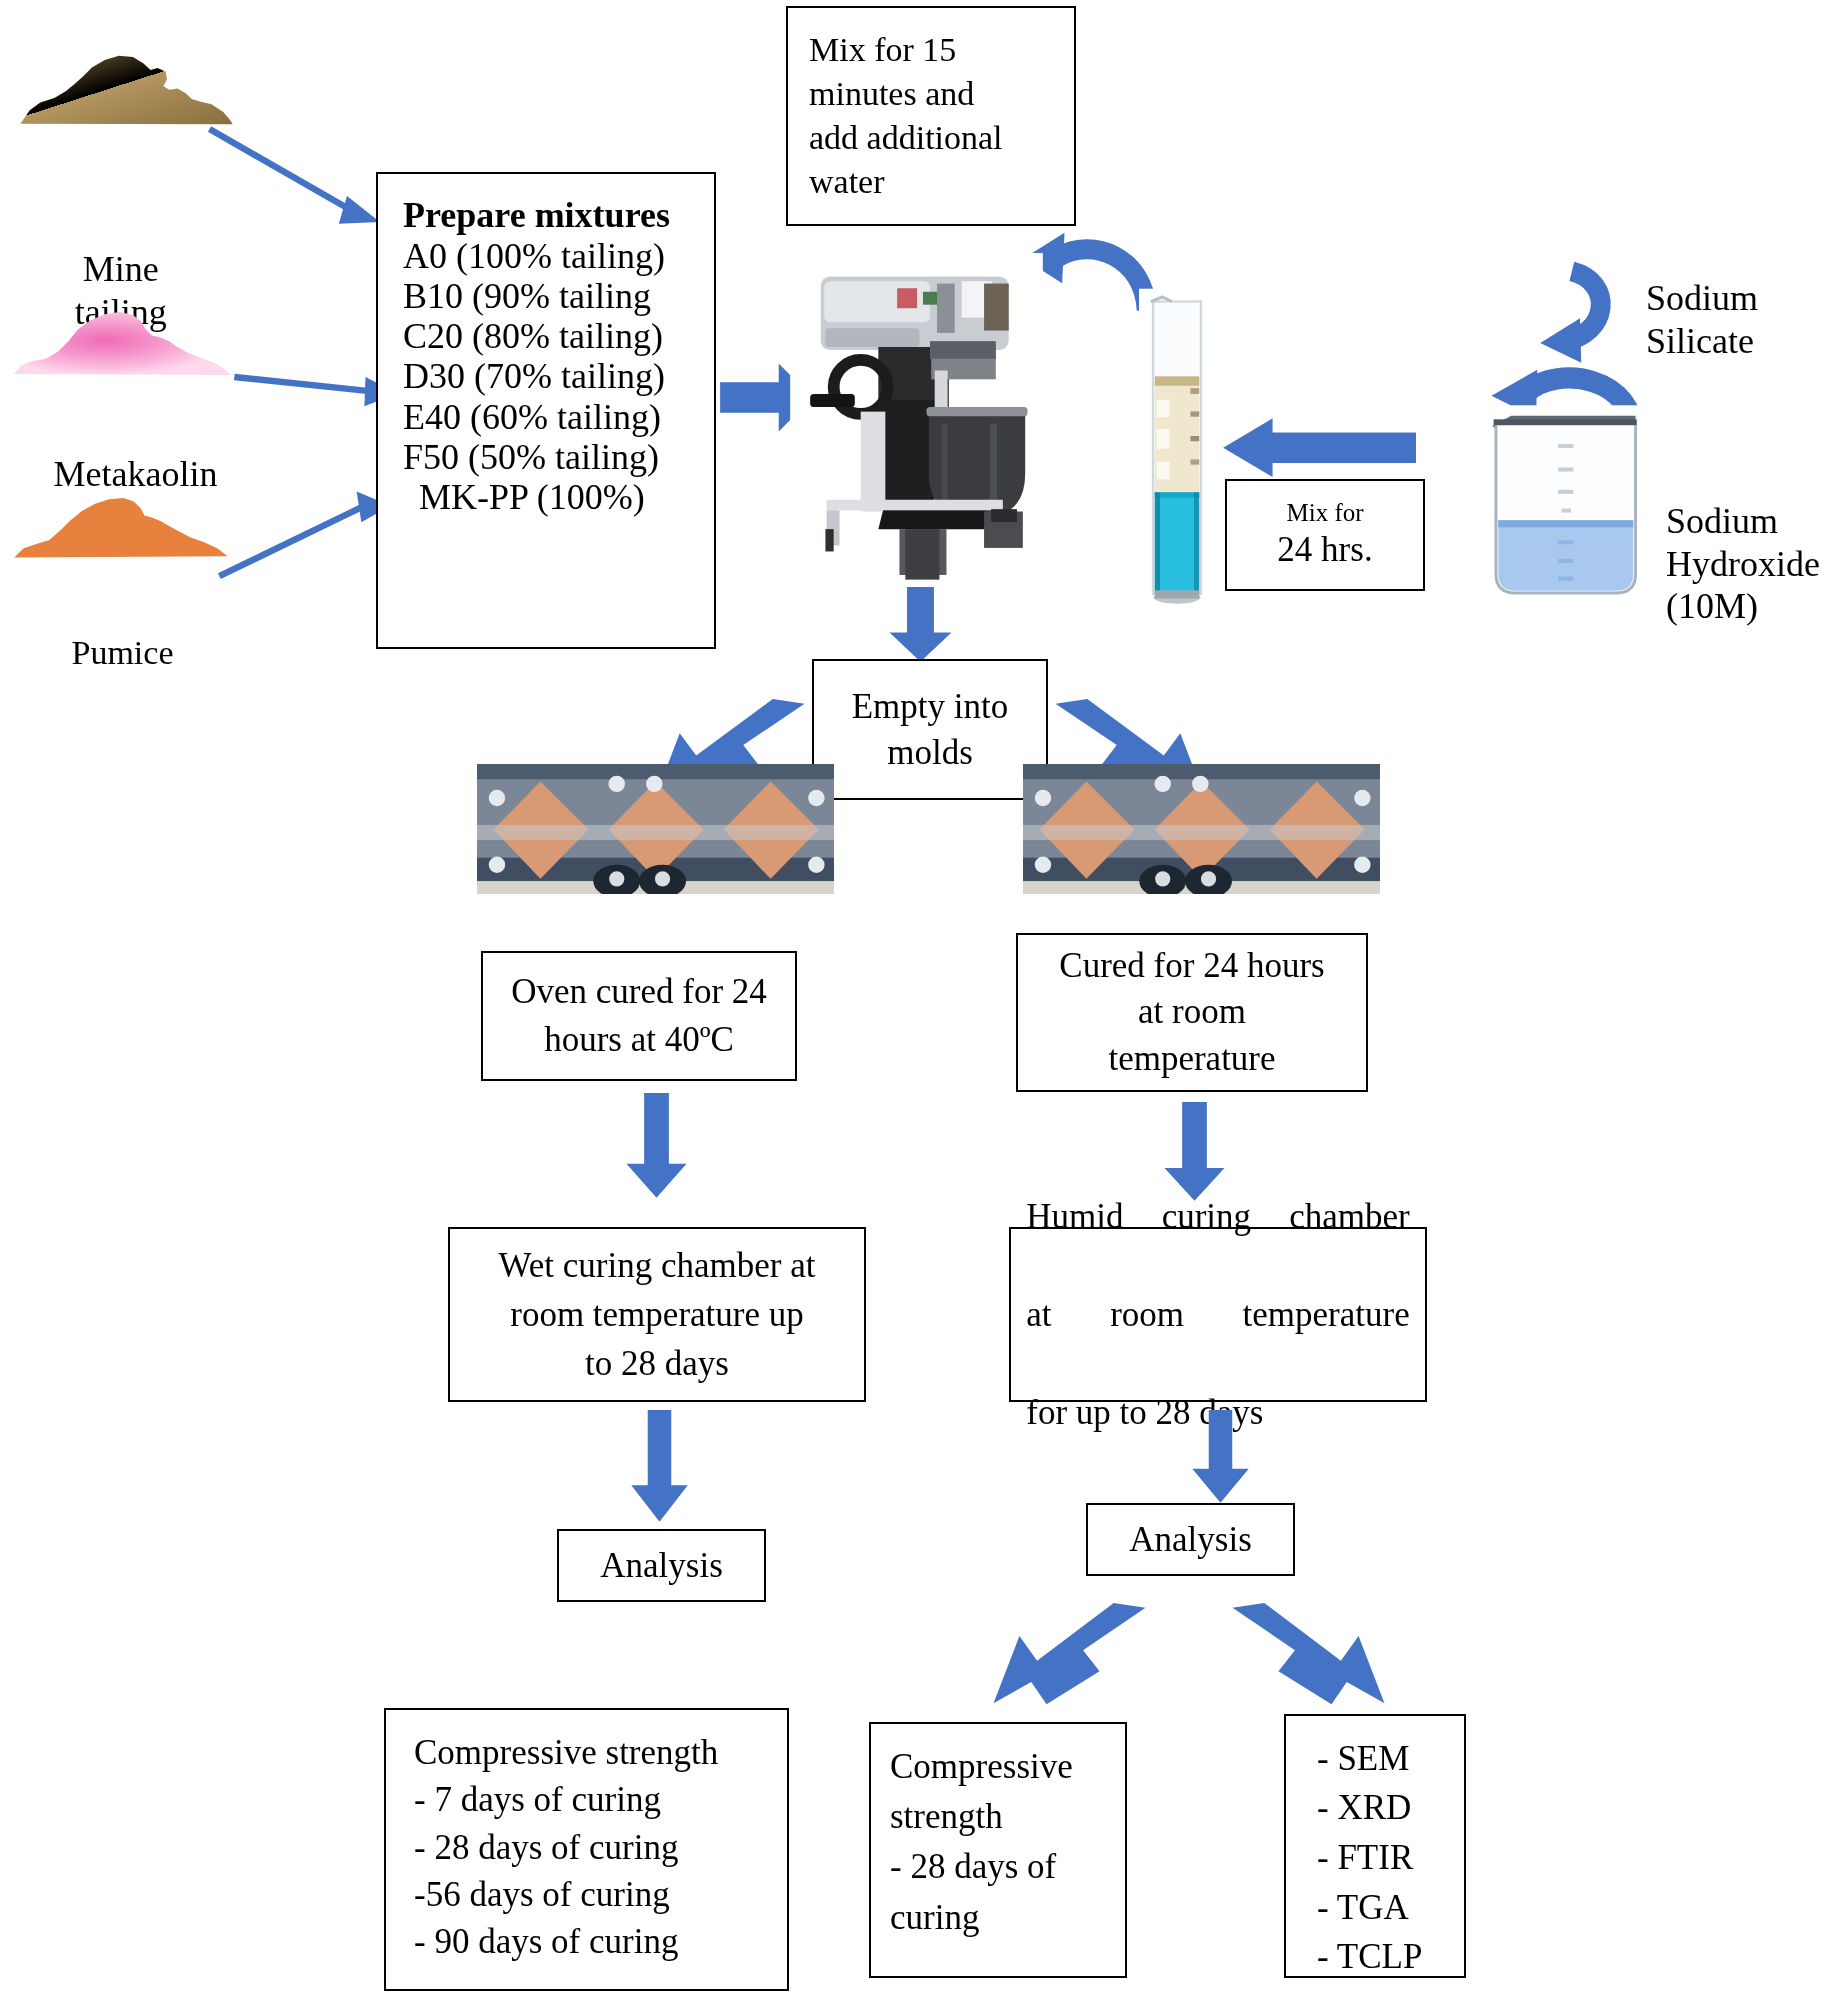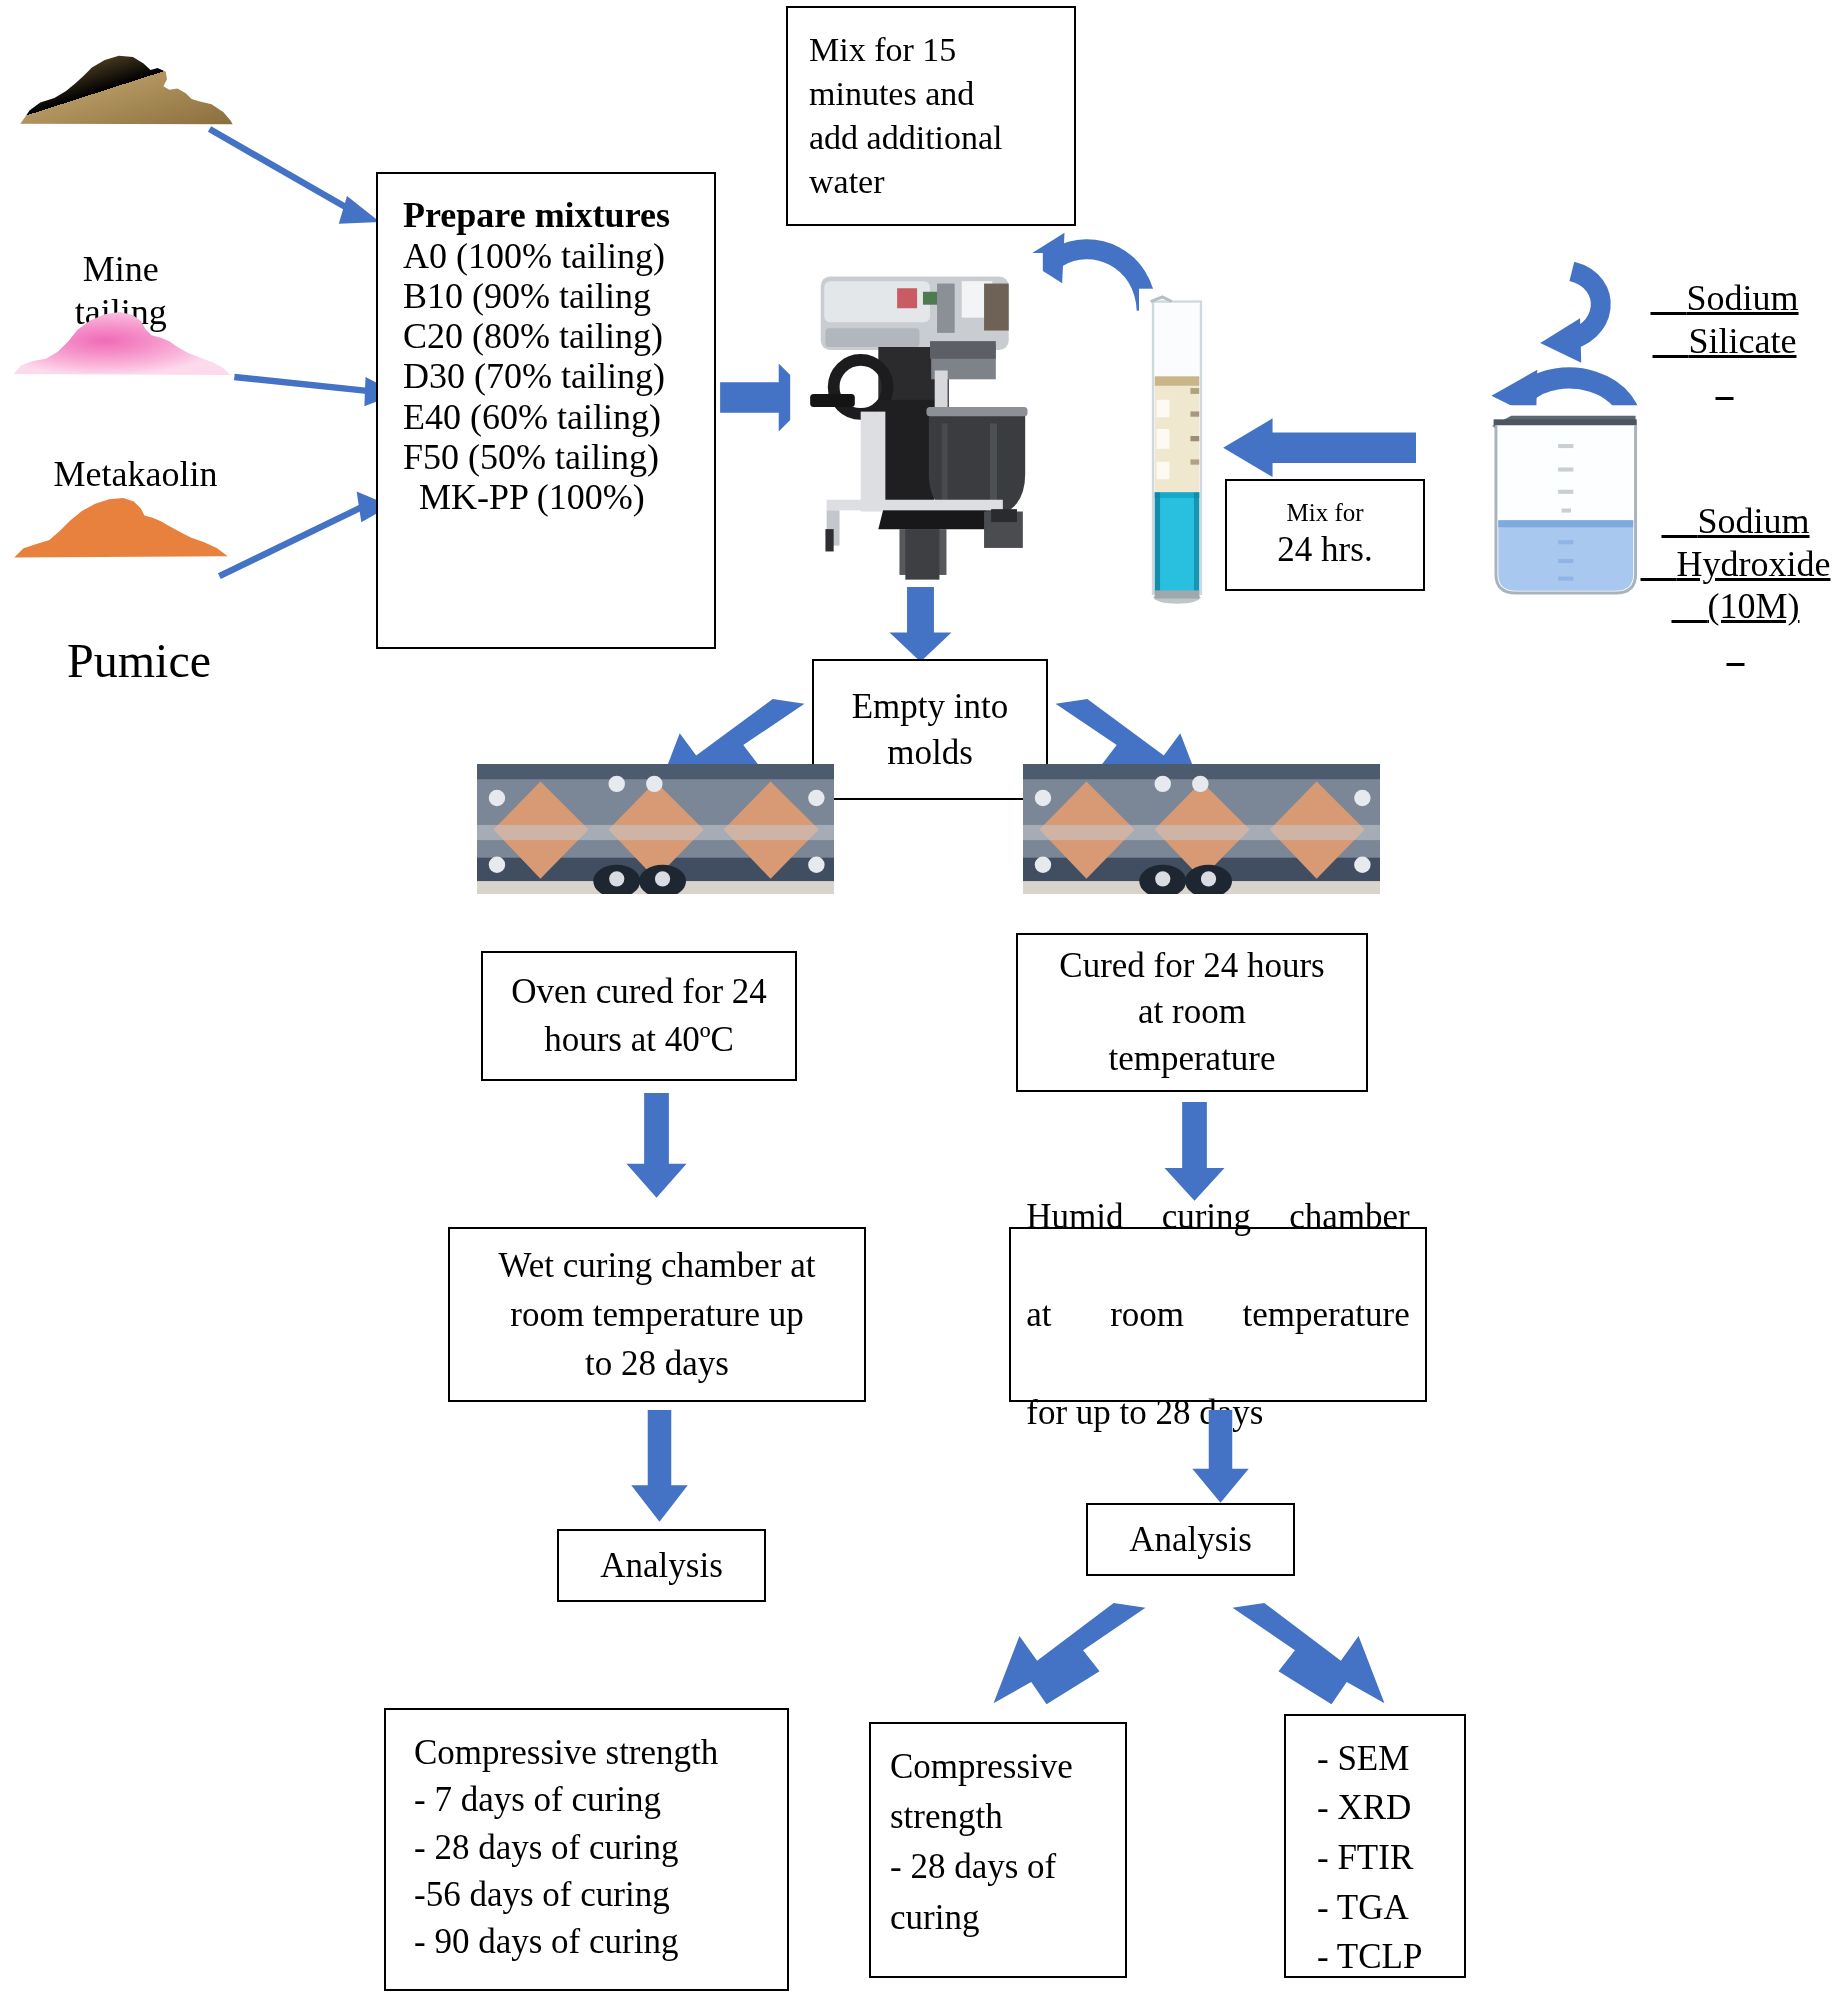--- a/index.html
+++ b/index.html
@@ -32,21 +32,21 @@
   }
   .ctr { text-align: center; }
   .just { text-align: justify; }
   .just .line { text-align: justify; }
   .just .line::after {
     content: "";
     display: inline-block;
     width: 100%;
   }
   .lastline::after { content: none !important; display:none !important; }
-  .left { text-align: center; text-decoration: underline; }
+  .left { text-align: left; }
   .bold { font-weight: bold; }
 
   
   .pile { position: absolute; }
   .pile svg { display: block; width: 100%; height: 100%; }
 
   
   .feeder { position: absolute; }
   .feeder svg { display: block; width: 100%; height: 100%; }
 
@@ -108,21 +108,21 @@
   </div>
   <div class="txt ctr" style="left:0px; top:411px; width:235px; font-size:36px;">
     <span class="line">Metakaolin</span>
   </div>
 
   <div class="pile" style="left:13px; top:491px; width:220px; height:70px;">
     <svg viewBox="0 0 375 120" preserveAspectRatio="none">
       <path d="M2 114 L18 98 L40 91 L62 84 L80 68 L98 50 L118 34 L140 22 L164 14 L188 12 L206 18 L218 30 L224 42 L238 46 L252 52 L266 60 L284 70 L304 80 L326 88 L348 98 L366 112 Z" fill="#E8813E" stroke="none"></path>
     </svg>
   </div>
-  <div class="txt ctr" style="left:0px; top:576px; width:211px; font-size:48px;text-align:right;">
+  <div class="txt ctr" style="left:0px; top:593px; width:211px; font-size:34px;">
     <span class="line">Pumice</span>
   </div>
 
   <div class="feeder" style="left:206px; top:123px; width:188px; height:112px;">
     <svg viewBox="0 0 320 190">
       <line x1="6" y1="10" x2="250" y2="150" stroke="#4472C4" stroke-width="11"></line>
       <polygon points="240,124 296,168 226,171" fill="#4472C4"></polygon>
     </svg>
   </div>
 

